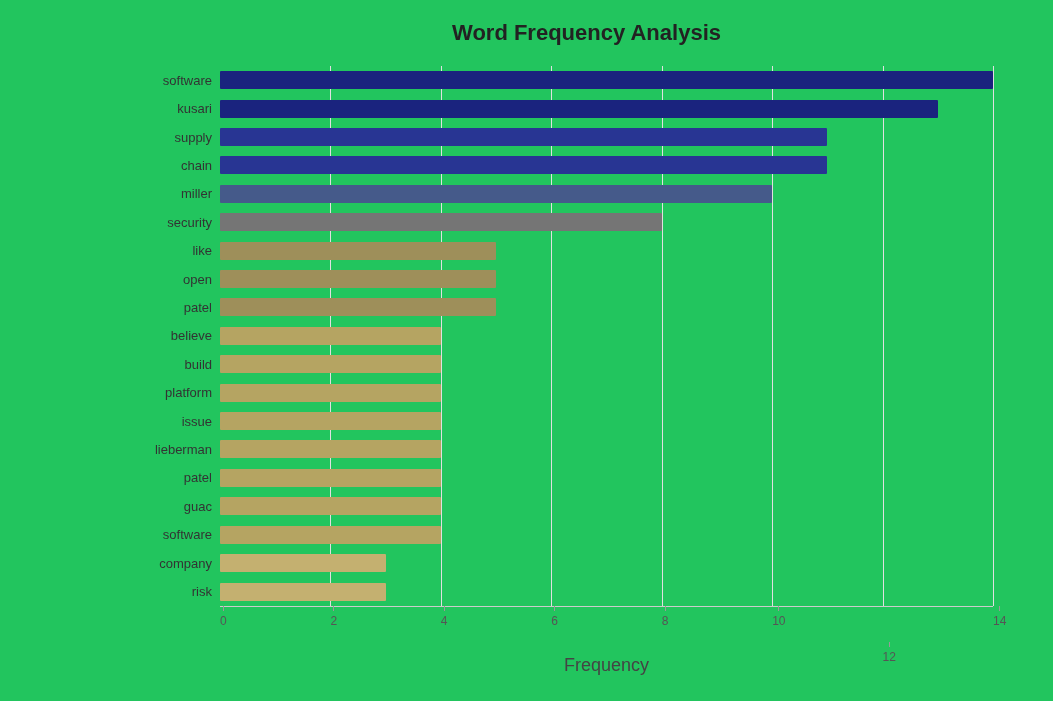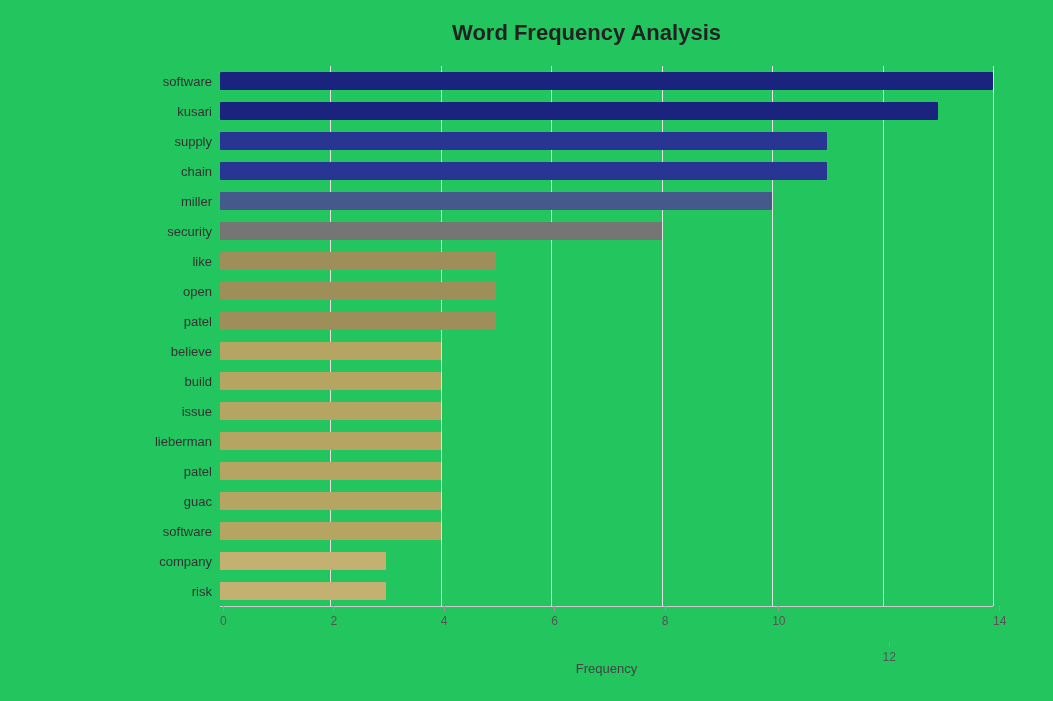--- a/index.html
+++ b/index.html
@@ -100,21 +100,21 @@
       height: 5px;
       background: #999;
     }
     .x-tick-label {
       font-size: 12px;
       color: #555;
       margin-top: 3px;
     }
     .x-axis-title {
       text-align: center;
-      font-size: 13px;
+      font-size: 18px;
       color: #444;
       position: absolute;
       bottom: -30px;
       left: 0;
       right: 0;
     }
     
     .grid-lines {
       position: absolute;
       top: 0;
@@ -208,20 +208,26 @@
             <div class="bar-fill" style="width: 28.5714%; background-color: rgb(181, 164, 98);"></div>
           </div>
         </div>
         <div class="bar-row">
           <div class="bar-label">build</div>
           <div class="bar-track">
             <div class="bar-fill" style="width: 28.5714%; background-color: rgb(181, 164, 98);"></div>
           </div>
         </div>
         <div class="bar-row">
+          <div class="bar-label">platform</div>
+          <div class="bar-track">
+            <div class="bar-fill" style="width: 28.5714%; background-color: rgb(181, 164, 98);"></div>
+          </div>
+        </div>
+        <div class="bar-row">
           <div class="bar-label">issue</div>
           <div class="bar-track">
             <div class="bar-fill" style="width: 28.5714%; background-color: rgb(181, 164, 98);"></div>
           </div>
         </div>
         <div class="bar-row">
           <div class="bar-label">lieberman</div>
           <div class="bar-track">
             <div class="bar-fill" style="width: 28.5714%; background-color: rgb(181, 164, 98);"></div>
           </div>

